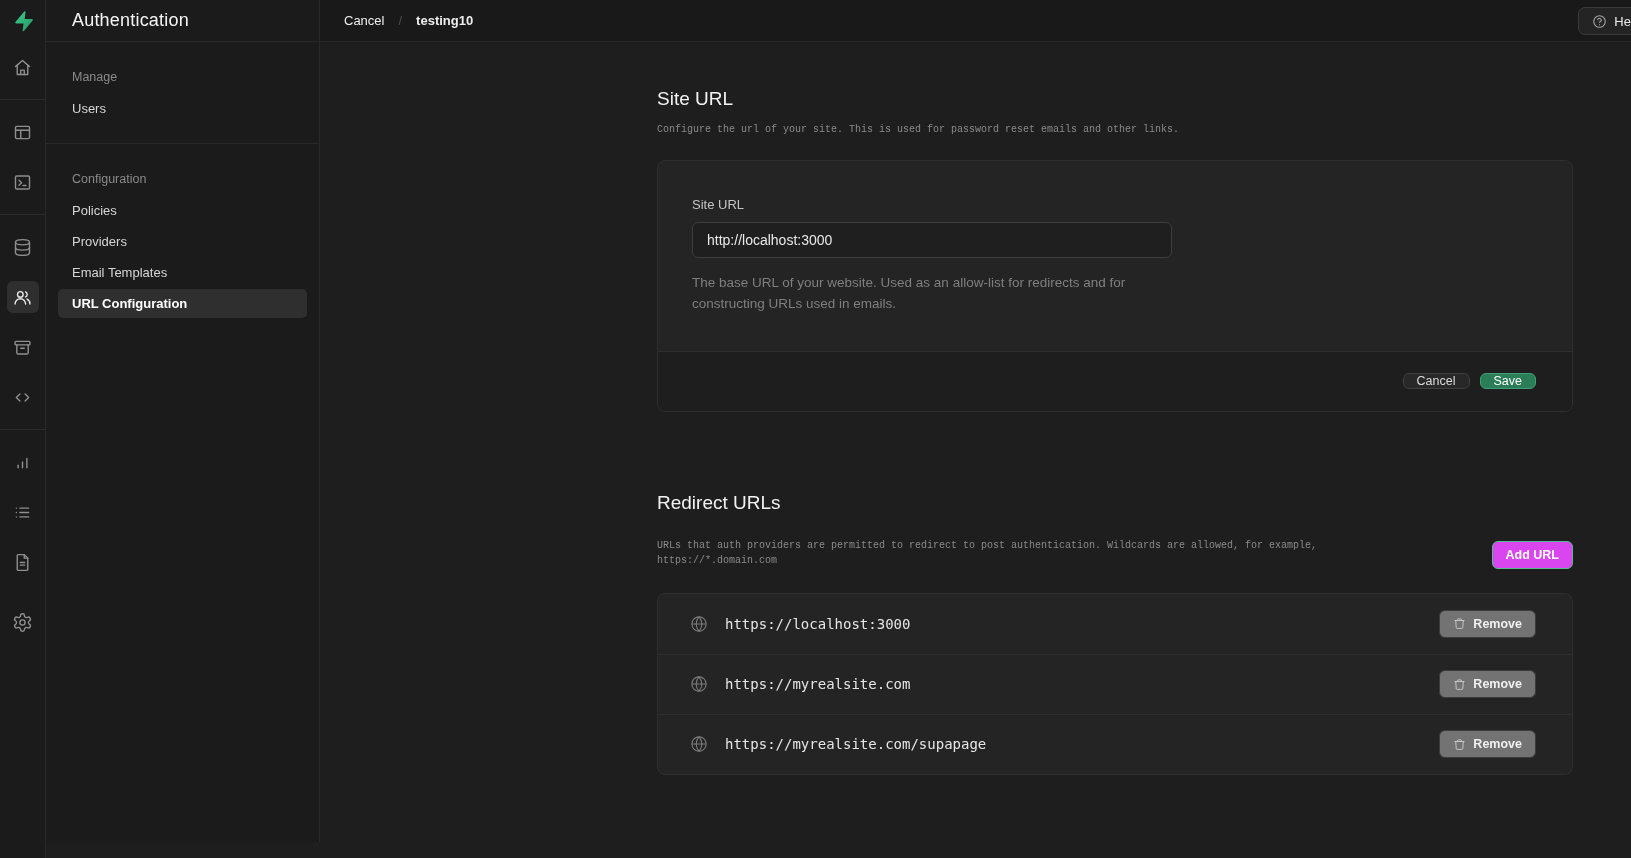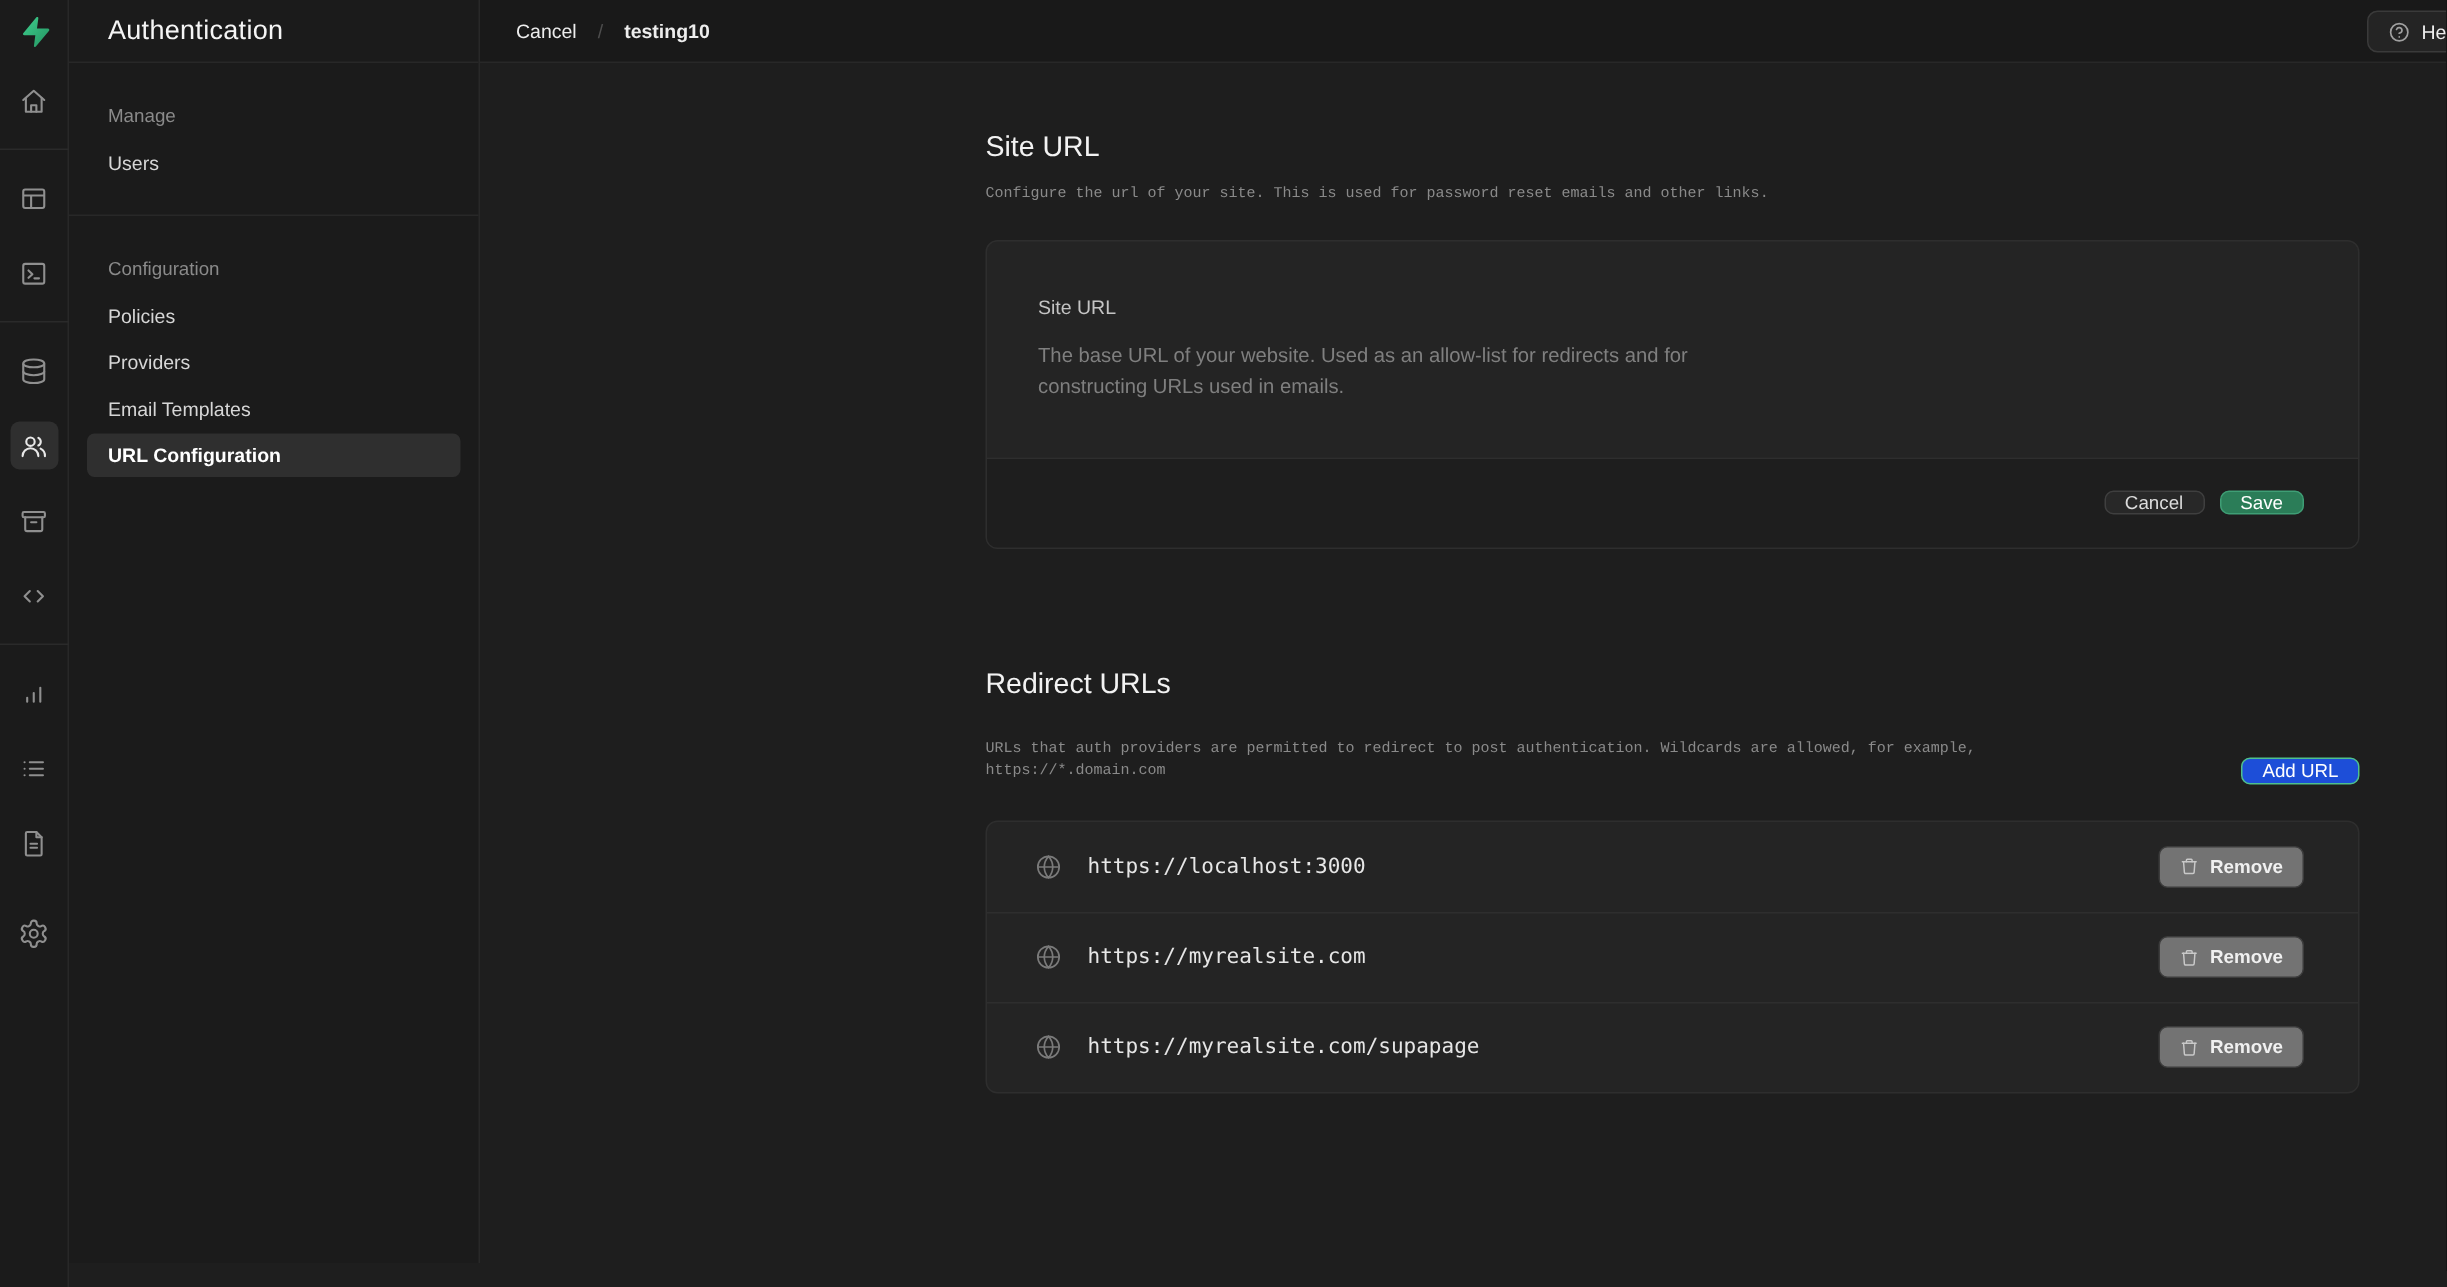--- a/index.html
+++ b/index.html
@@ -85,21 +85,21 @@
     height:60px; background:#1e1e1e; border-top:1px solid #2e2e2e;
     display:flex; align-items:center; justify-content:flex-end; gap:10px; padding:0 36px;
   }
   .btn {
     display:inline-flex; align-items:center; justify-content:center; gap:7px;
     height:16px; padding:0 13px; border-radius:6px; font-size:12.5px; font-weight:500;
     cursor:pointer; white-space:nowrap; font-family:"Liberation Sans", sans-serif;
   }
   .btn-default { background:#282828; border:1px solid #3f3f3f; color:#dcdcdc; }
   .btn-primary { background:#2b7d58; border:1px solid #3f9e75; color:#ffffff; }
-  .btn-add { background:#1d4ed8; border:1px solid #4fc08d; color:#ffffff; font-weight:400; height:18px; }
+  .btn-add { background:#d946ef; border:1px solid #4fc08d; color:#ffffff; font-weight:700; height:28px; }
   
   .redirect-title { margin-top:80px; }
   .redirect-desc-row { display:flex; align-items:flex-end; margin-top:12px; }
   .redirect-desc { max-width:760px; }
   .redirect-desc-row .btn-add { margin-left:auto; }
   .url-list {
     margin-top:24px; background:#242424; border:1px solid #2e2e2e; border-radius:8px;
     overflow:hidden;
   }
   .url-row {
@@ -244,20 +244,21 @@
 
     <div class="content">
       <div class="column">
 
         <h2 class="section-title">Site URL</h2>
         <div class="section-desc">Configure the url of your site. This is used for password reset emails and other links.</div>
 
         <div class="card">
           <div class="card-body">
             <div class="field-label">Site URL</div>
+            <input class="text-input" type="text" value="http://localhost:3000" style="">
             <div class="field-help">The base URL of your website. Used as an allow-list for redirects and for constructing URLs used in emails.</div>
           </div>
           <div class="card-footer">
             <button class="btn btn-default">Cancel</button>
             <button class="btn btn-primary">Save</button>
           </div>
         </div>
 
         <h2 class="section-title redirect-title">Redirect URLs</h2>
         <div class="redirect-desc-row">

